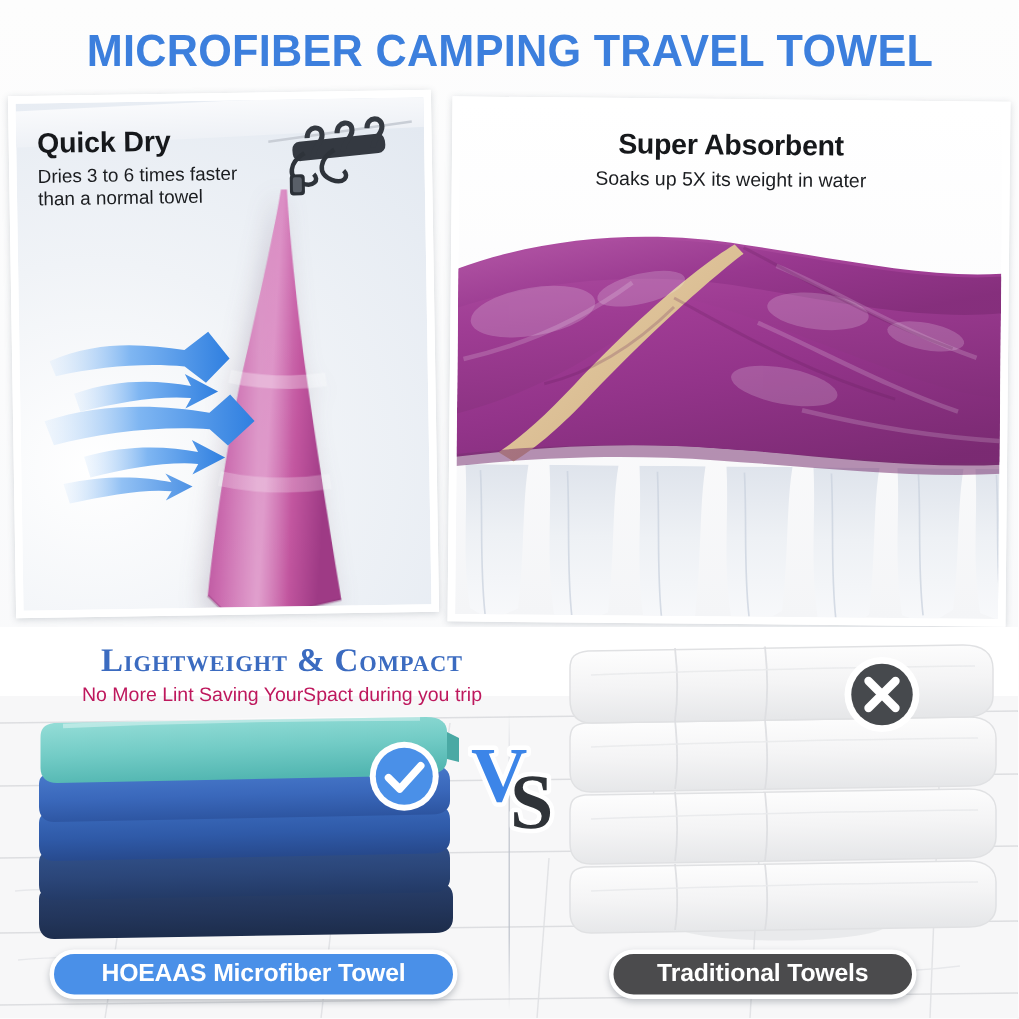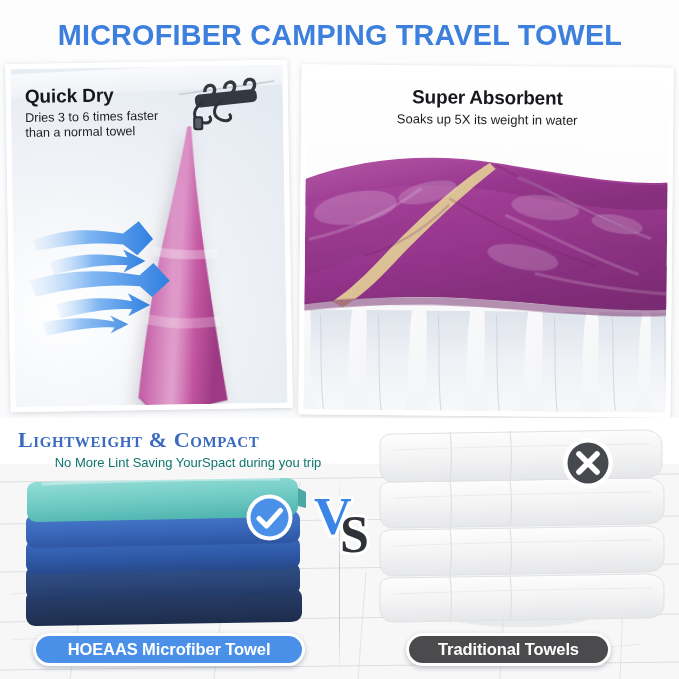--- a/index.html
+++ b/index.html
@@ -128,24 +128,24 @@
 
   .lw-text { position: absolute; left: 18px; top: 10px; width: 340px; z-index: 9; }
   .lw-h {
     font-family: "Liberation Serif", serif;
     font-weight: 700;
     font-size: 22px;
     color: #3b6bc0;
     font-variant: small-caps;
     letter-spacing: 0.6px;
     line-height: 1.05;
-    text-align: left;
+    text-align: center;
   }
   .lw-p {
-    font-size: 13px; color: #0f766e; margin-top: 4px; text-align: center;
+    font-size: 13px; color: #be185d; margin-top: 4px; text-align: center;
     line-height: 1.2;
   }
 
   
   .floor {
     position: absolute;
     left: 0; top: 46px; width: 679px; height: 215px;
     background: linear-gradient(180deg,#fbfbfb 0%, #f4f4f5 60%, #eeeeef 100%);
     overflow: hidden;
   }

